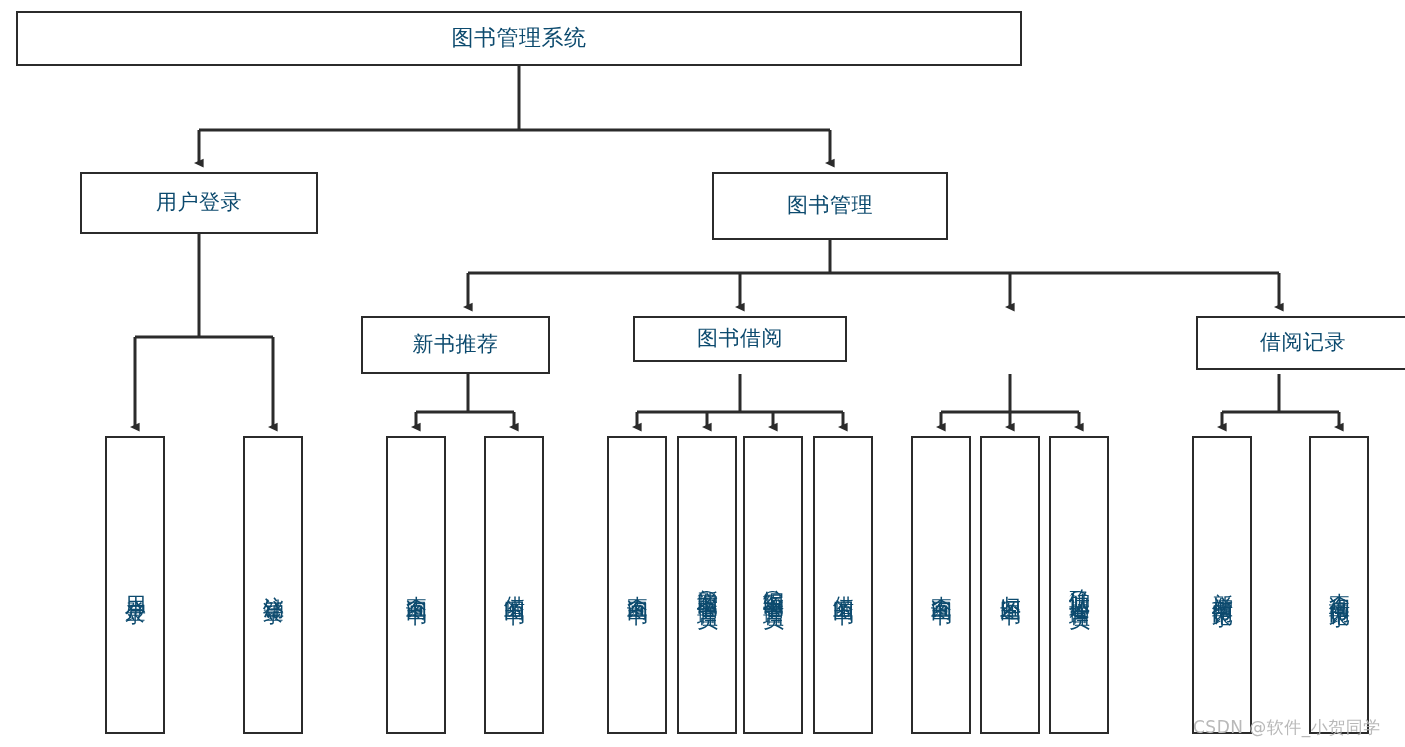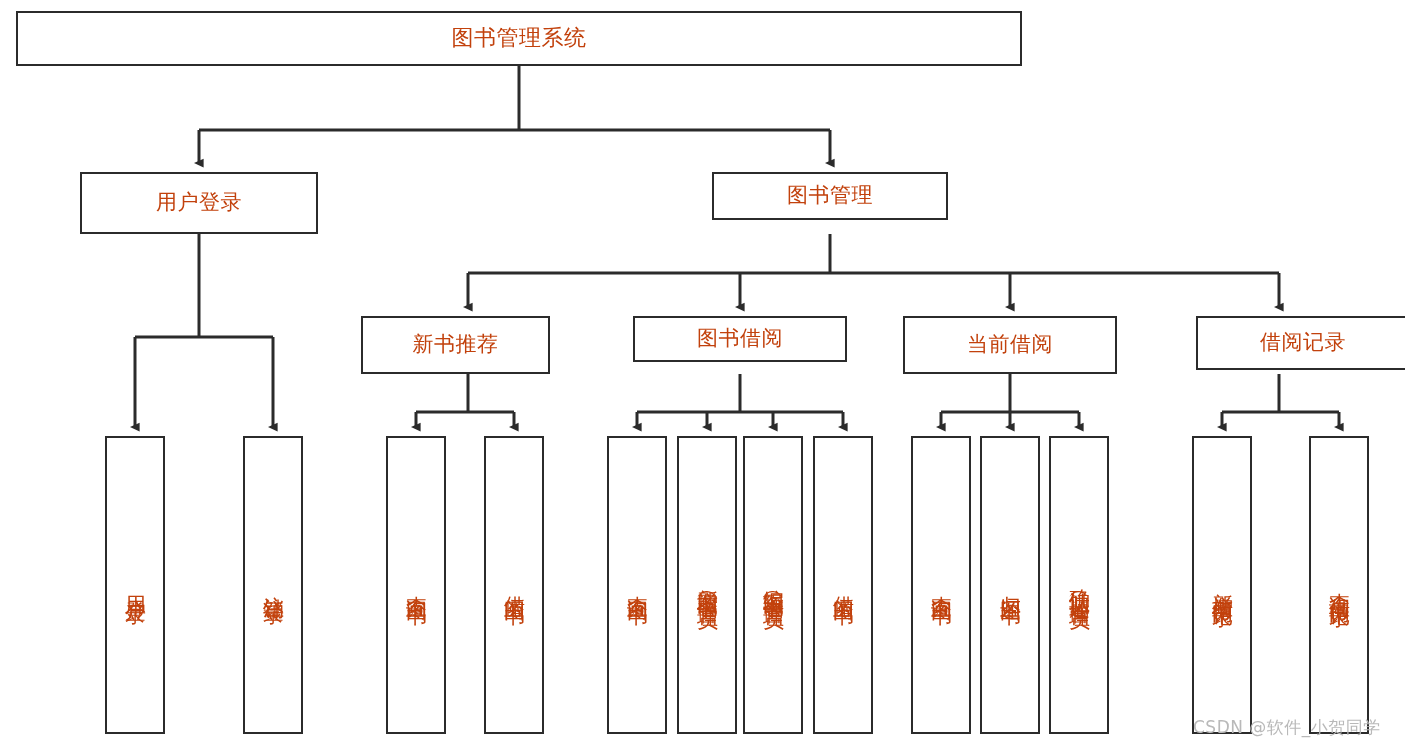--- a/index.html
+++ b/index.html
@@ -27,21 +27,21 @@
     pointer-events: none;
   }
   .node {
     position: absolute;
     box-sizing: border-box;
     background: #ffffff;
     border: 2px solid #2b2b2b;
     display: flex;
     align-items: center;
     justify-content: center;
-    color: #c2410c;
+    color: #0c4a6e;
   }
   .node-h {
     
     font-size: 21px;
     letter-spacing: 0.5px;
     line-height: 1.1;
   }
   .node-root {
     font-size: 22px;
   }
@@ -122,35 +122,32 @@
   </svg>
 
   <div class="node node-h node-root" style="left:16px; top:11px; width:1006px; height:55px;">
     <span>图书管理系统</span>
   </div>
 
   <div class="node node-h" style="left:80px; top:172px; width:238px; height:62px;">
     <span>用户登录</span>
   </div>
 
-  <div class="node node-h" style="left:712px; top:172px; width:236px; height:48px;">
+  <div class="node node-h" style="left:712px; top:172px; width:236px; height:68px;">
     <span>图书管理</span>
   </div>
 
   <div class="node node-h" style="left:361px; top:316px; width:189px; height:58px;">
     <span>新书推荐</span>
   </div>
 
   <div class="node node-h" style="left:633px; top:316px; width:214px; height:46px;">
     <span>图书借阅</span>
   </div>
 
-  <div class="node node-h" style="left:903px; top:316px; width:214px; height:58px;">
-    <span>当前借阅</span>
-  </div>
 
   <div class="node node-h" style="left:1196px; top:316px; width:214px; height:54px;">
     <span>借阅记录</span>
   </div>
 
   <div class="node node-v" style="left:105px; top:436px; width:60px; height:298px;">
     <span class="vtext">用户登录</span>
   </div>
 
   <div class="node node-v" style="left:243px; top:436px; width:60px; height:298px;">

